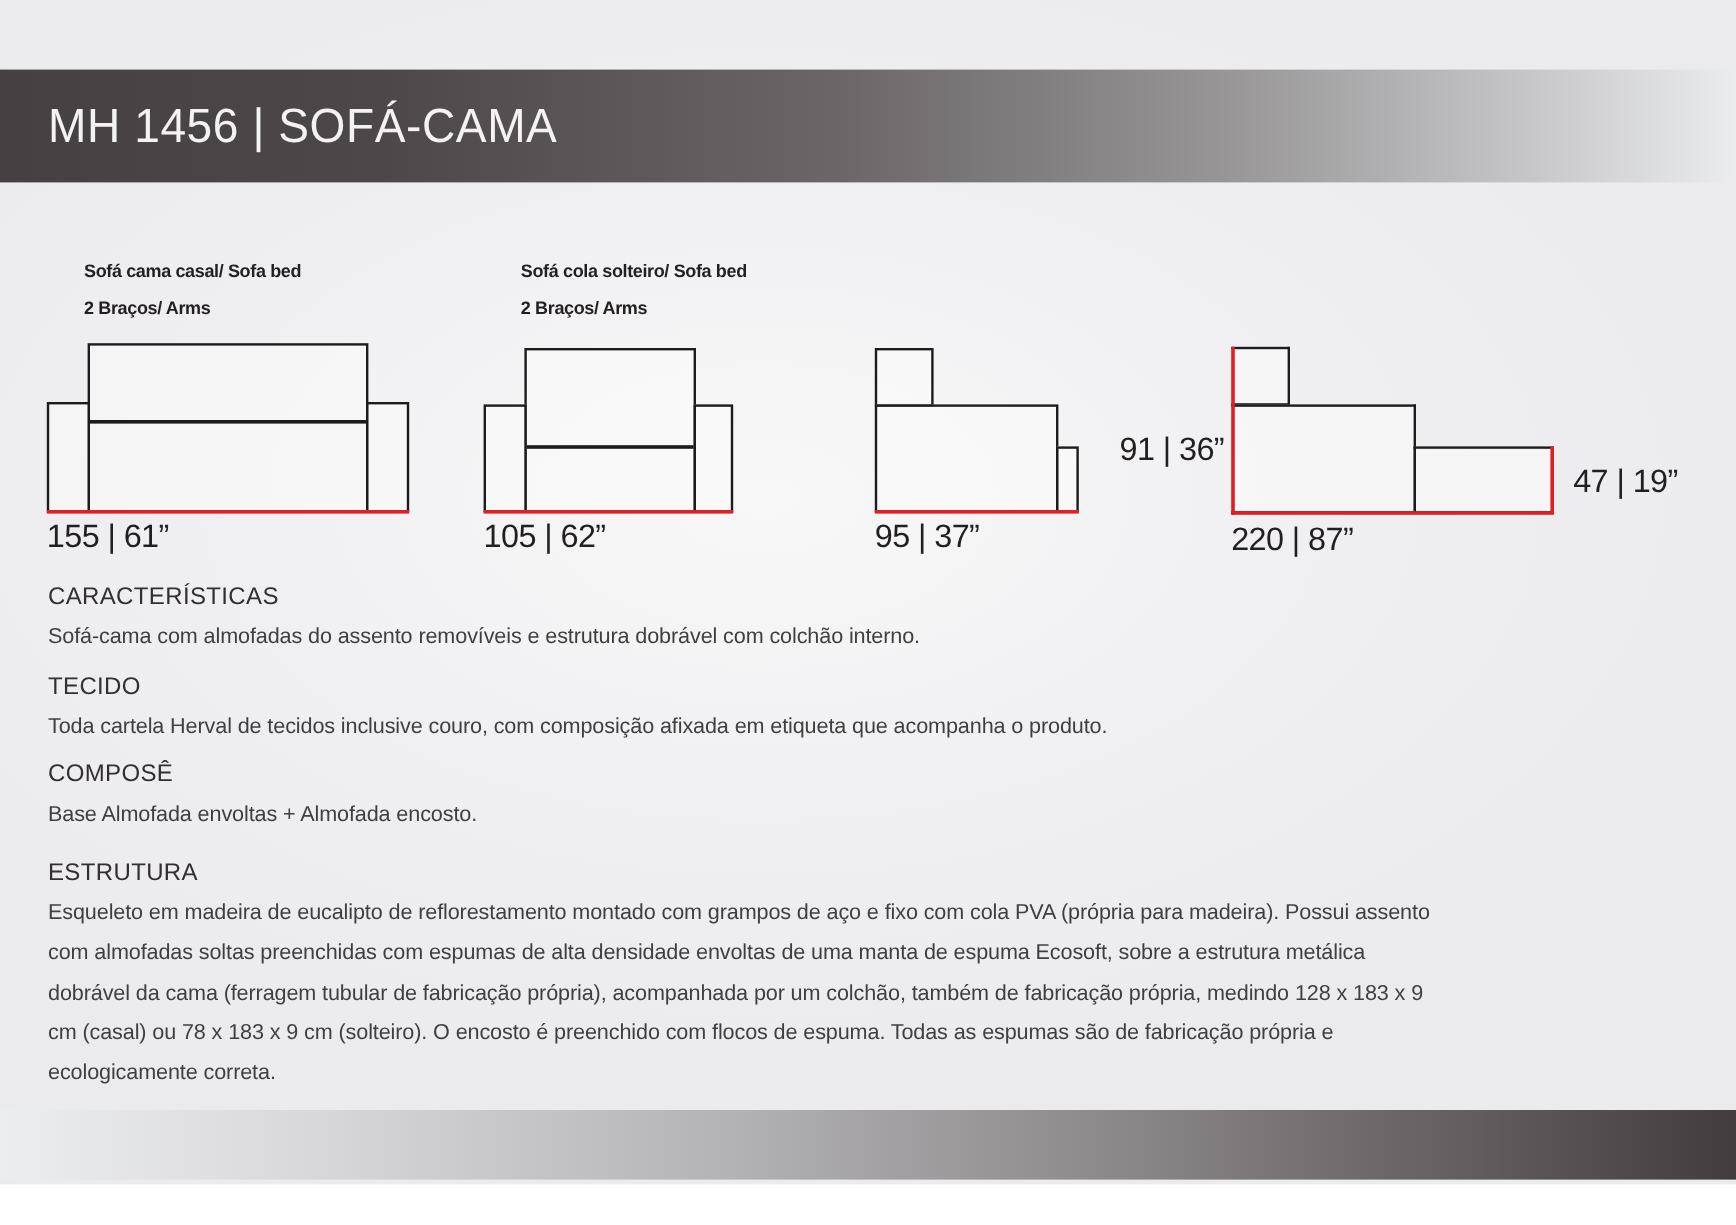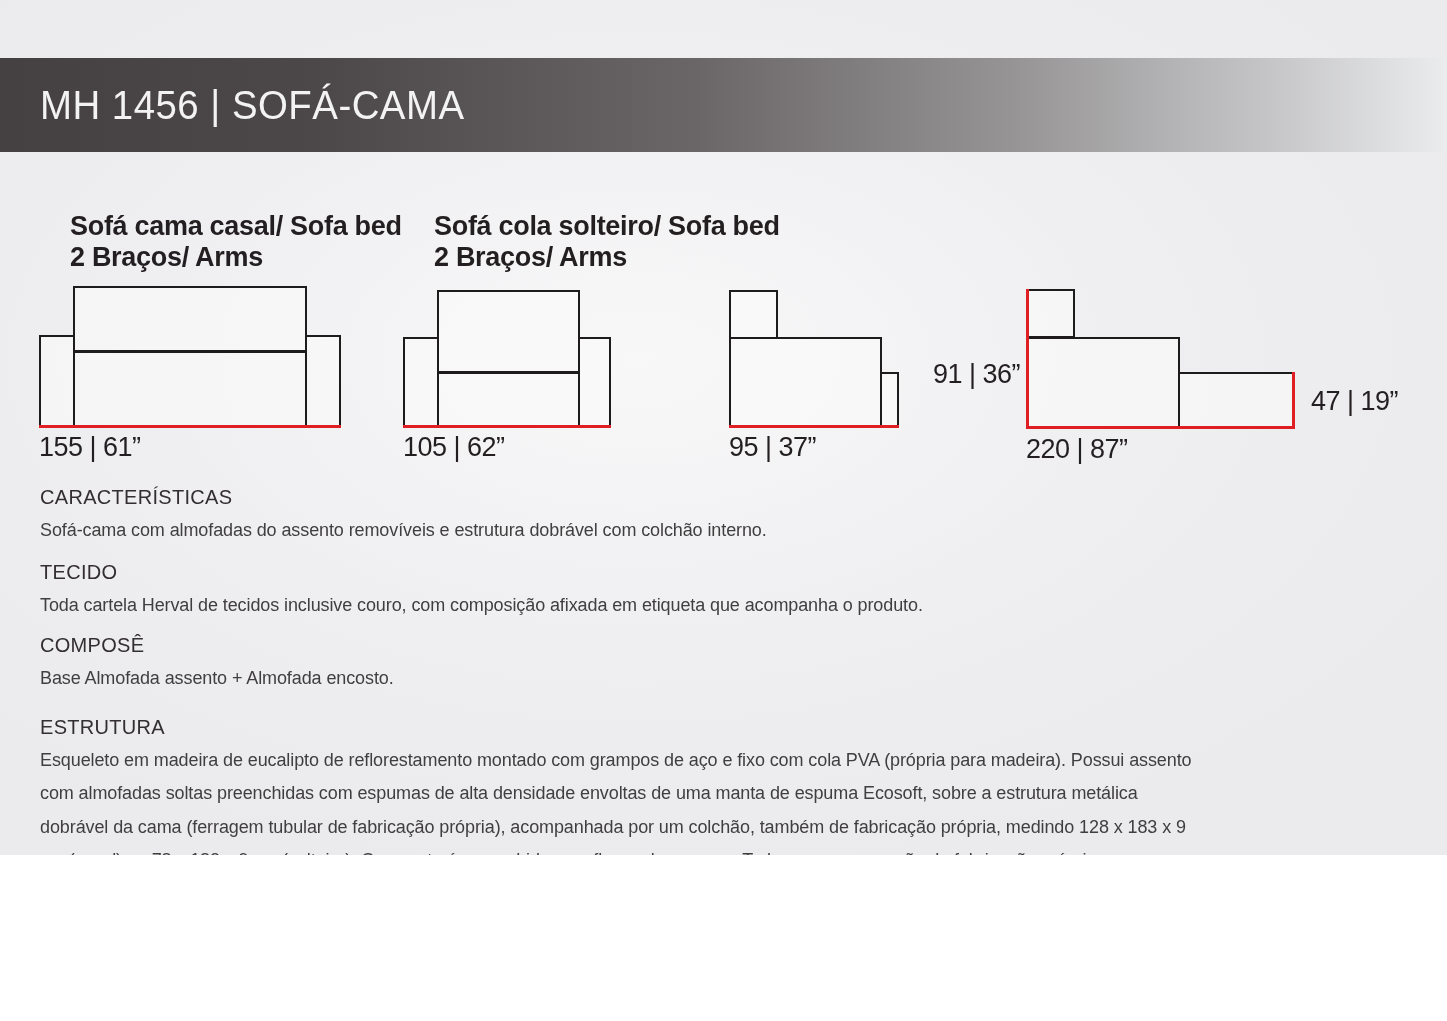--- a/index.html
+++ b/index.html
@@ -1,19 +1,19 @@
 <!DOCTYPE html>
 <html><head>
 <meta charset="utf-8">
 <style>
   html,body{margin:0;padding:0;}
   body{font-family:"Liberation Sans",sans-serif;}
   .page{
     position:relative;
-    width:1447px;height:855px;
+    width:1447px;height:987px;
     background:radial-gradient(ellipse 900px 520px at 44% 42%, #f8f8f9 0%, #efeff1 55%, #ebebed 100%);
     overflow:hidden;
   }
   
   .header-bar{
     position:absolute;left:0;top:58px;width:1447px;height:94px;
     background:linear-gradient(90deg,#454041 0%,#4c4748 22%,#6a6667 48%,#969495 70%,#c6c6c8 88%,#ebecee 100%);
     display:flex;align-items:center;
   }
   .header-title{
@@ -48,21 +48,21 @@
     font-weight:500;
     letter-spacing:-0.5px;
     transform:scaleX(0.97);
     transform-origin:left center;
     white-space:nowrap;
   }
   .dim.centered{text-align:left;transform:none;}
   .diagram-label{
     position:absolute;
     color:#231f20;
-    font-size:27px;
+    font-size:15px;
     font-weight:600;
     line-height:31px;
     letter-spacing:-0.3px;
     white-space:nowrap;
   }
   
   .section{position:absolute;left:40px;width:1168px;color:#3d3a3b;}
   .section h3{
     margin:0 0 5px 0;
     font-size:20px;
@@ -140,21 +140,21 @@
     <p>Sofá-cama com almofadas do assento removíveis e estrutura dobrável com colchão interno.</p>
   </div>
 
   <div class="section" style="top:561px;">
     <h3>TECIDO</h3>
     <p>Toda cartela Herval de tecidos inclusive couro, com composição afixada em etiqueta que acompanha o produto.</p>
   </div>
 
   <div class="section" style="top:634px;">
     <h3>COMPOSÊ</h3>
-    <p>Base Almofada assento + Almofada encosto.</p>
+    <p>Base Almofada envoltas + Almofada encosto.</p>
   </div>
 
   <div class="section" style="top:716px;">
     <h3>ESTRUTURA</h3>
     <p>Esqueleto em madeira de eucalipto de reflorestamento montado com grampos de aço e fixo com cola PVA (própria para madeira). Possui assento com almofadas soltas preenchidas com espumas de alta densidade envoltas de uma manta de espuma Ecosoft, sobre a estrutura metálica dobrável da cama (ferragem tubular de fabricação própria), acompanhada por um colchão, também de fabricação própria, medindo 128 x 183 x 9 cm (casal) ou 78 x 183 x 9 cm (solteiro). O encosto é preenchido com flocos de espuma. Todas as espumas são de fabricação própria e ecologicamente correta.</p>
   </div>
 
   <div class="footer-bar"></div>
 
 </div>

